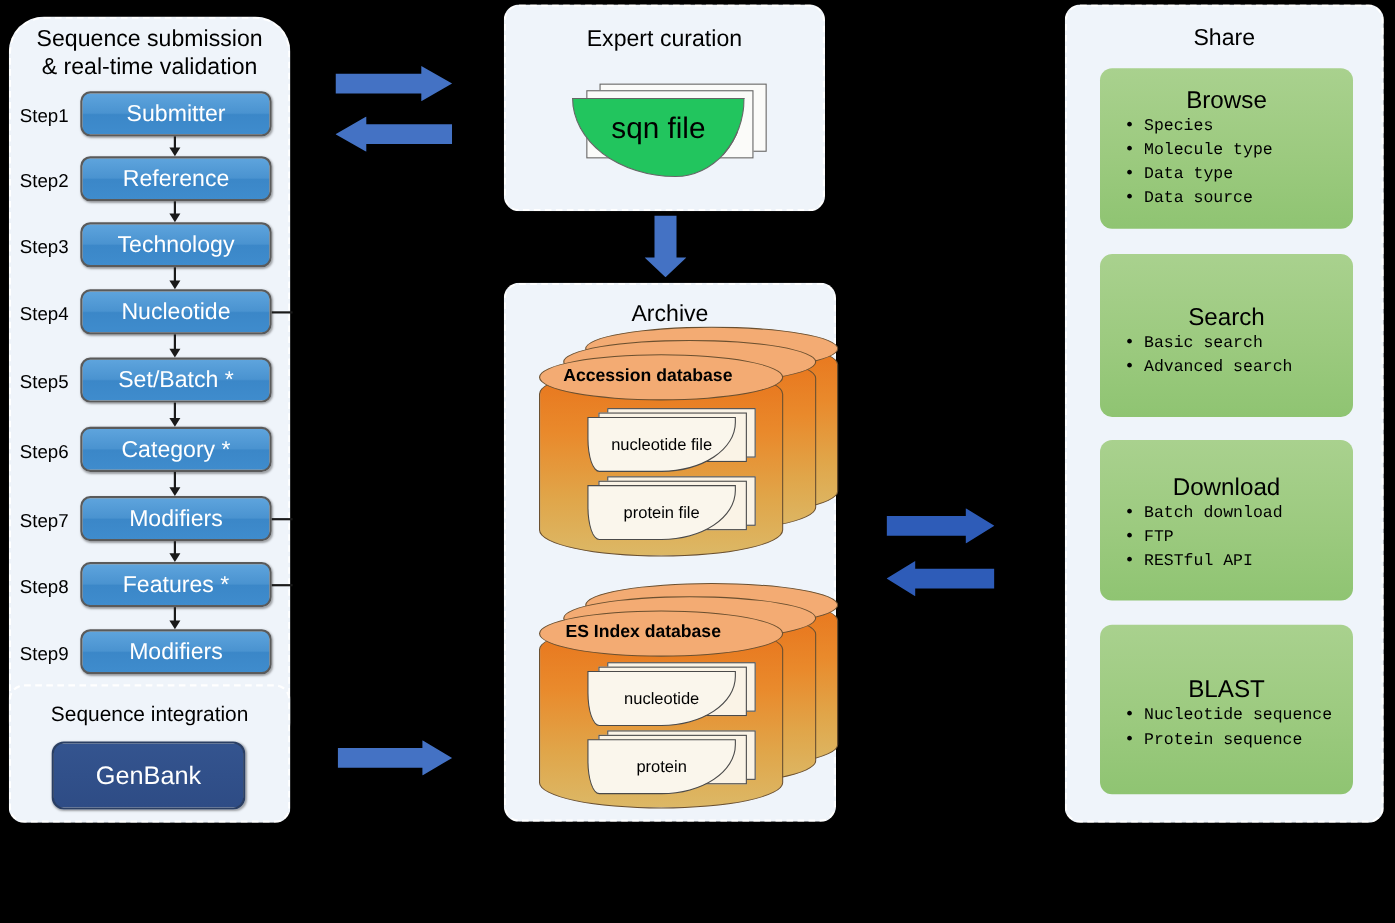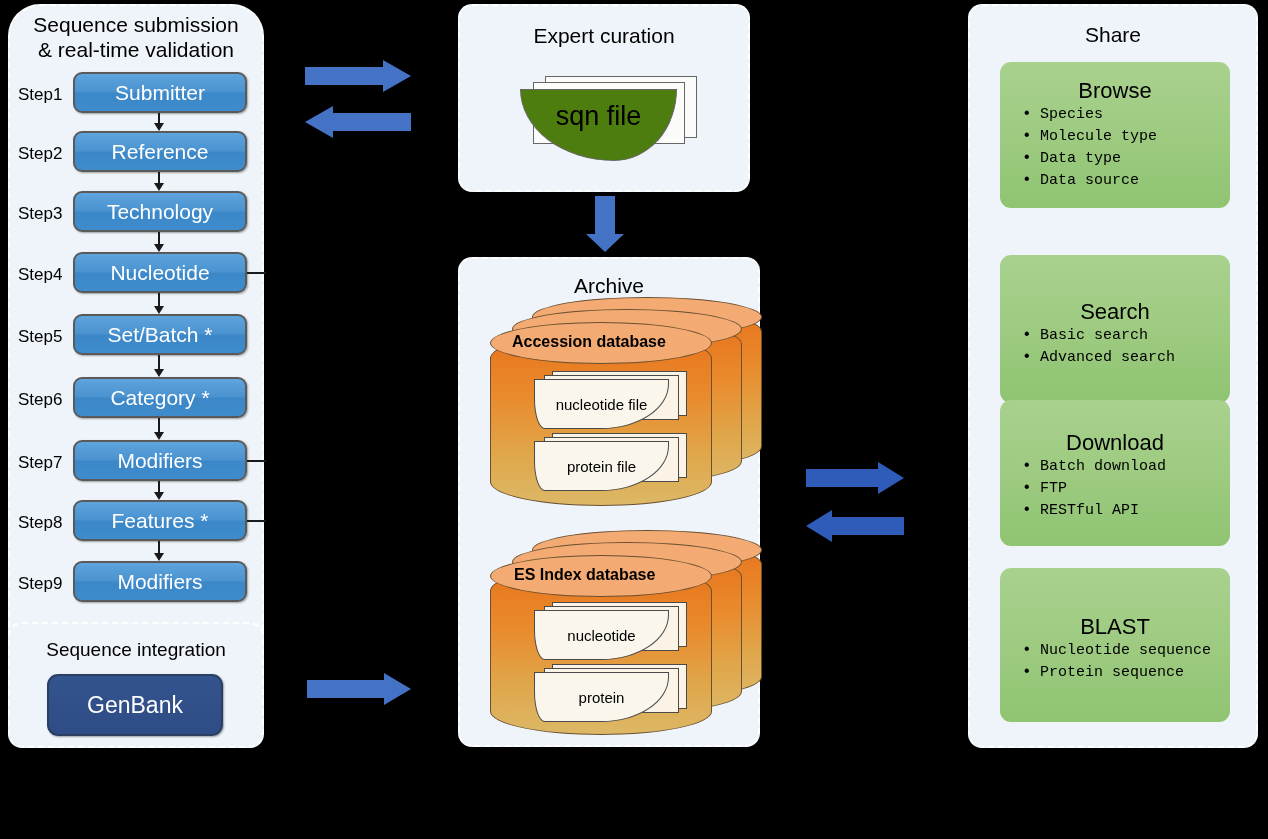--- a/index.html
+++ b/index.html
@@ -6,21 +6,21 @@
   body{width:1268px;height:839px;position:relative;overflow:hidden;
        font-family:"Liberation Sans","DejaVu Sans",sans-serif;}
 
   .panel{position:absolute;background:#eff4fa;border:2px dashed #ffffff;
          border-radius:14px;box-sizing:border-box;}
 
   .panel-title{position:absolute;left:0;right:0;text-align:center;
                color:#000;font-size:21px;line-height:25px;}
 
   
-  #submission-panel{left:8px;top:4px;width:256px;height:674px;border-radius:32px;}
+  #submission-panel{left:8px;top:15px;width:256px;height:674px;border-radius:32px;}
   #integration-panel{left:8px;top:622px;width:256px;height:126px;}
 
   .step-label{position:absolute;left:8px;width:56px;font-size:17px;color:#000;
               text-align:left;}
 
   .step-box{position:absolute;left:63px;width:174px;height:41px;
             border-radius:9px;border:2px solid #5a5a5a;box-sizing:border-box;
             background:linear-gradient(to bottom,#5ea4dd 0%,#4a93d0 48%,#3b87c8 52%,#3f8ccd 100%);
             box-shadow:1px 1px 2px rgba(0,0,0,.35);
             color:#fff;font-size:21px;display:flex;align-items:center;
@@ -40,21 +40,21 @@
 
   .connector{position:absolute;height:2px;background:#1a1a1a;}
 
   
   #curation-panel{left:458px;top:4px;width:292px;height:188px;}
   #archive-panel{left:458px;top:257px;width:302px;height:490px;}
 
   
   .doc{position:absolute;background:#fbfbf9;border:1px solid #666;
        box-sizing:border-box;}
-  .doc-wave{position:absolute;background:#4d7c0f;border:1px solid #666;
+  .doc-wave{position:absolute;background:#22c55e;border:1px solid #666;
        border-top:none;box-sizing:border-box;
        border-bottom-left-radius:60% 100%;border-bottom-right-radius:40% 100%;}
 
   
   .cyl-wrap{position:absolute;}
   .cyl{position:absolute;border:1px solid #6b5030;box-sizing:border-box;
        background:linear-gradient(to bottom,#e8741c 0%,#e98a2c 35%,#e0a64a 70%,#dcb866 100%);
        border-radius:50% / 14%;}
   .cyl-top{position:absolute;border:1px solid #6b5030;box-sizing:border-box;
        background:#f3ab73;border-radius:50%;}
@@ -198,21 +198,21 @@
   <div class="green-box" style="top:56px;height:146px;">
     <div class="green-title" style="margin-top:16px;">Browse</div>
     <ul class="green-list">
       <li>Species</li>
       <li>Molecule type</li>
       <li>Data type</li>
       <li>Data source</li>
     </ul>
   </div>
 
-  <div class="green-box" style="top:225px;height:148px;margin-top:24px;">
+  <div class="green-box" style="top:225px;height:148px;">
     <div class="green-title" style="margin-top:44px;">Search</div>
     <ul class="green-list">
       <li>Basic search</li>
       <li>Advanced search</li>
     </ul>
   </div>
 
   <div class="green-box" style="top:394px;height:146px;">
     <div class="green-title" style="margin-top:30px;">Download</div>
     <ul class="green-list">

